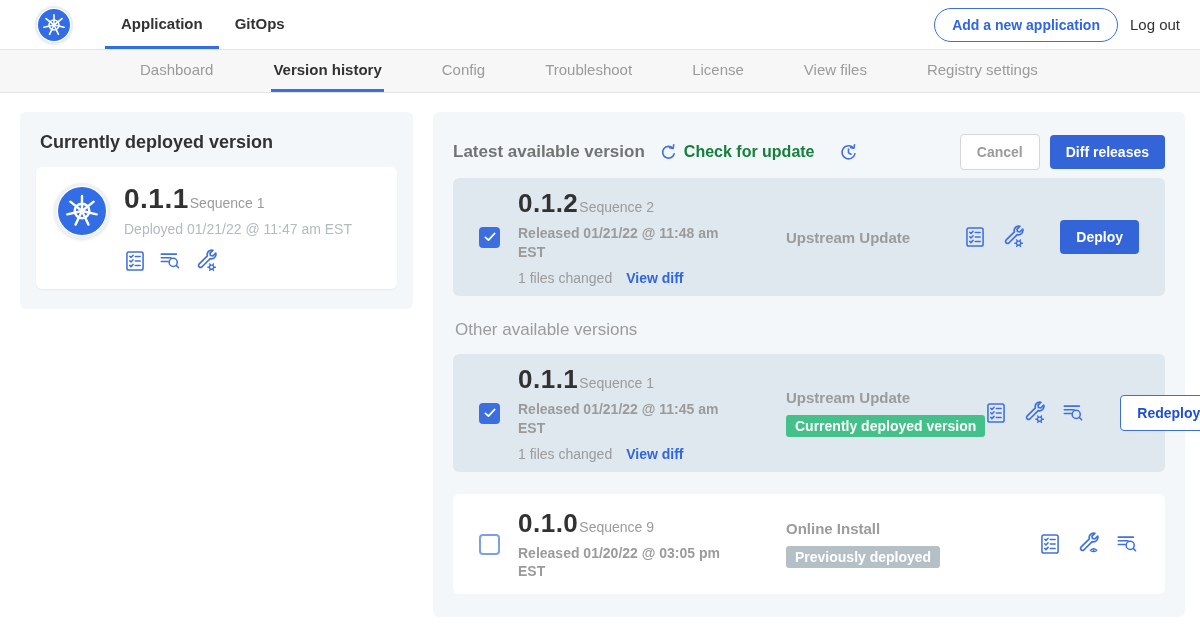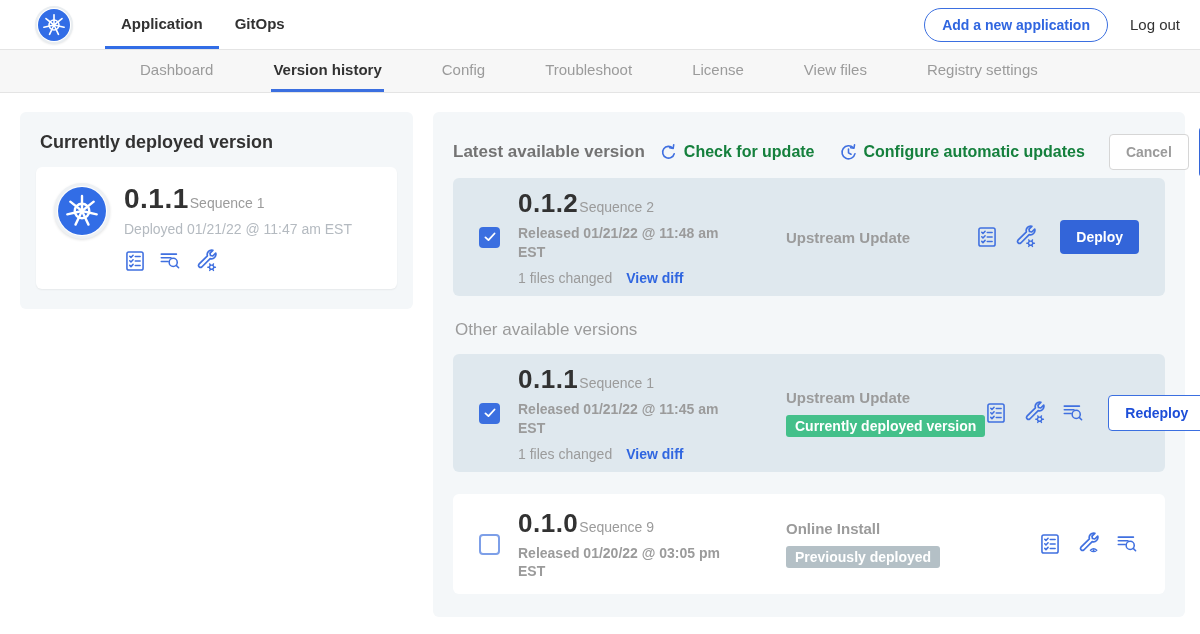--- a/index.html
+++ b/index.html
@@ -12,21 +12,21 @@
     background:#fff; display:flex; align-items:stretch; }
   .logo-wrap { align-self:center; margin-left:27px; width:38px; height:38px;
     border-radius:50%; background:#fff; border:2px solid #e9edf0;
     box-shadow:0 1px 2px rgba(0,0,0,.08); display:flex; align-items:center; justify-content:center; }
   .logo-circle { width:32px; height:32px; border-radius:50%; background:#326de6;
     display:flex; align-items:center; justify-content:center; }
   .header-tabs { display:flex; margin-left:32px; }
   .header-tab { display:flex; align-items:center; padding:0 16px; font-size:15px;
     font-weight:700; color:#323232; border-bottom:3px solid transparent; cursor:pointer; }
   .header-tab.active { border-bottom-color:#326de6; }
-  .header-right { margin-left:auto; display:flex; align-items:center; gap:22px; margin-right:28px; }
+  .header-right { margin-left:auto; display:flex; align-items:center; gap:12px; margin-right:28px; }
   .add-app-btn { border:1px solid #3b6fe0; color:#3066e0; background:#fff; font-weight:700;
     font-size:14px; padding:8px 17px; border-radius:18px; cursor:pointer; }
   .logout { font-size:15px; color:#323232; cursor:pointer; }
 
   
   .subnav { position:absolute; top:49px; left:0; width:1200px; height:44px;
     background:#f7f7f7; border-top:1px solid #e4e4e4; border-bottom:1px solid #e4e4e4;
     display:flex; align-items:stretch; padding-left:138px; }
   .subnav-item { display:flex; align-items:center; padding:4px 2px; margin-right:56px;
     font-size:15px; color:#9b9b9b; border-bottom:3px solid transparent; cursor:pointer; white-space:nowrap; }
@@ -77,21 +77,21 @@
   .files-line { display:flex; align-items:center; margin-top:9px; font-size:14px; }
   .files-changed { color:#9b9b9b; }
   .view-diff { color:#3066e0; font-weight:700; margin-left:14px; cursor:pointer; }
   .mcol { flex:1; padding-left:36px; }
   .source-label { font-size:15px; font-weight:600; color:#9b9b9b; }
   .badge { display:inline-block; margin-top:9px; font-size:14px; font-weight:600; color:#fff;
     padding:3px 9px; border-radius:3px; white-space:nowrap; }
   .badge-green { background:#44c08a; }
   .badge-gray { background:#b4c0c6; }
   .rcol { display:flex; align-items:center; gap:15px; }
-  .rcol .btn { margin-left:8px; }
+  .rcol .btn { margin-left:20px; }
 
   .other-title { font-size:17px; font-weight:500; color:#9b9b9b; margin:24px 0 14px 2px; }
   .gap-after-row { height:22px; }
 </style>
 </head>
 <body>
 
 <div class="header">
   <div class="logo-wrap">
     <div class="logo-circle">
@@ -202,21 +202,20 @@
       <span>Check for update</span>
     </span>
     <span class="hdr-link">
       <span class="ic">
         <svg width="19" height="19" viewBox="0 0 24 24" fill="none" stroke="currentColor" stroke-width="2" stroke-linecap="round" stroke-linejoin="round">
           <path d="M20.2 13.5a8.3 8.3 0 1 1-2-7.4"></path>
           <polyline points="19.6 2.4 18.9 6.6 14.7 5.9"></polyline>
           <polyline points="12 7.6 12 12.4 15.2 14.2"></polyline>
         </svg>
       </span>
-      <span>Configure automatic updates</span>
     </span>
     <span class="spacer"></span>
     <button class="btn btn-cancel">Cancel</button>
     <button class="btn btn-primary">Diff releases</button>
   </div>
 
   <div class="version-row row-selected">
     <div class="checkbox checked">
       <svg width="14" height="14" viewBox="0 0 20 20" fill="none" stroke="#ffffff" stroke-width="2.6" stroke-linecap="round" stroke-linejoin="round">
         <polyline points="3.5 10.5 7.8 14.5 16.5 5"></polyline>

